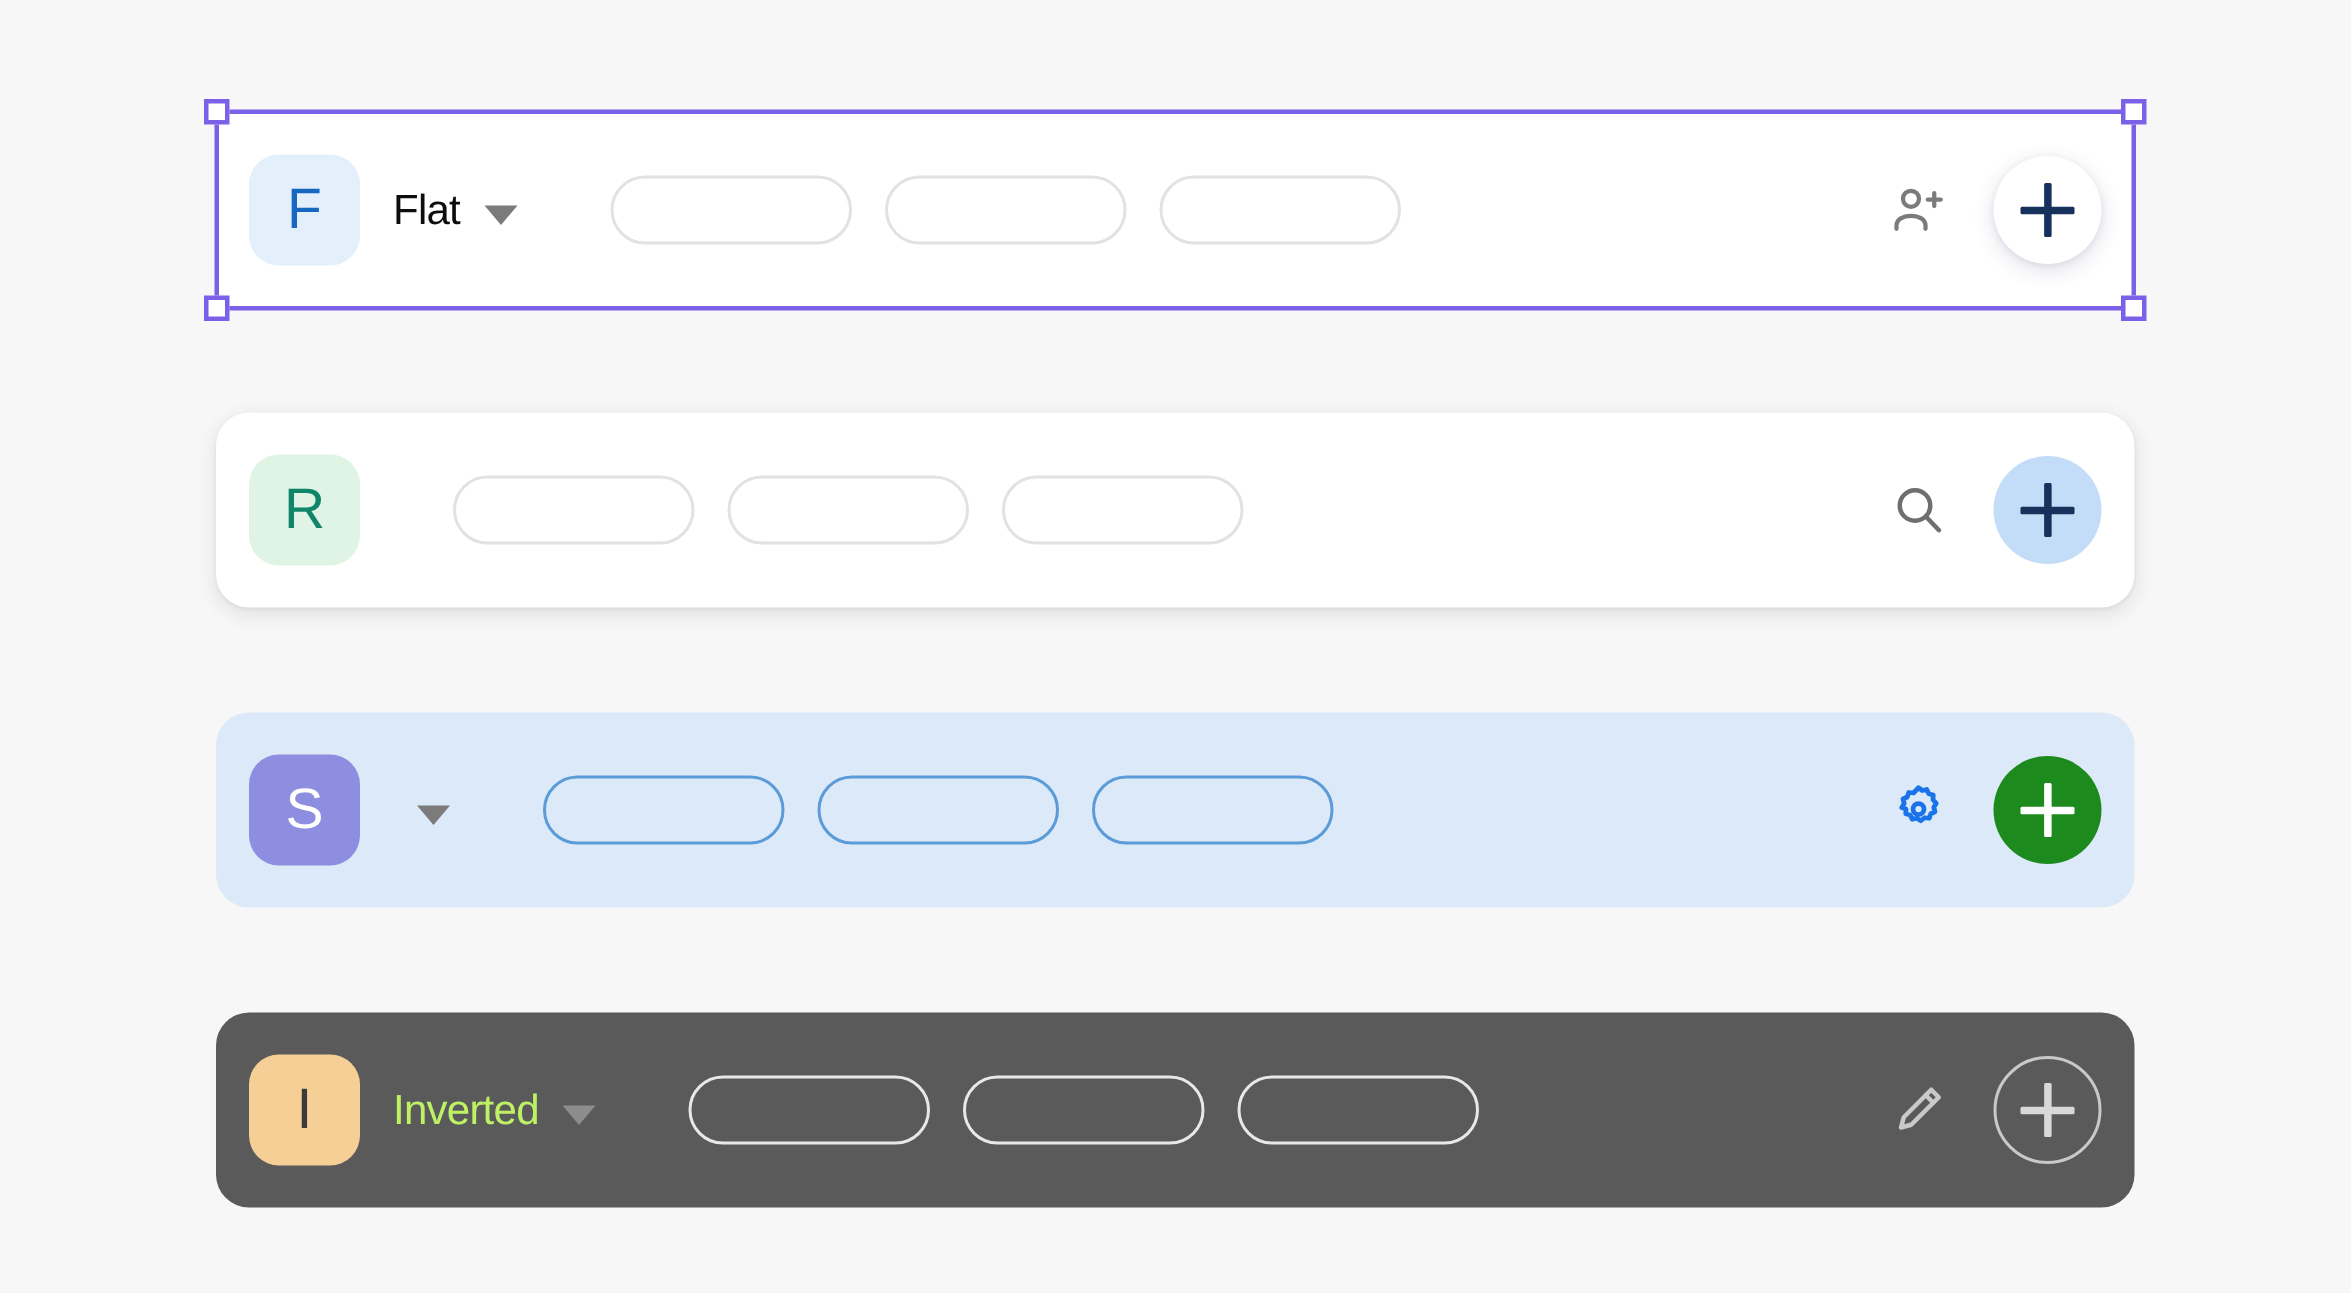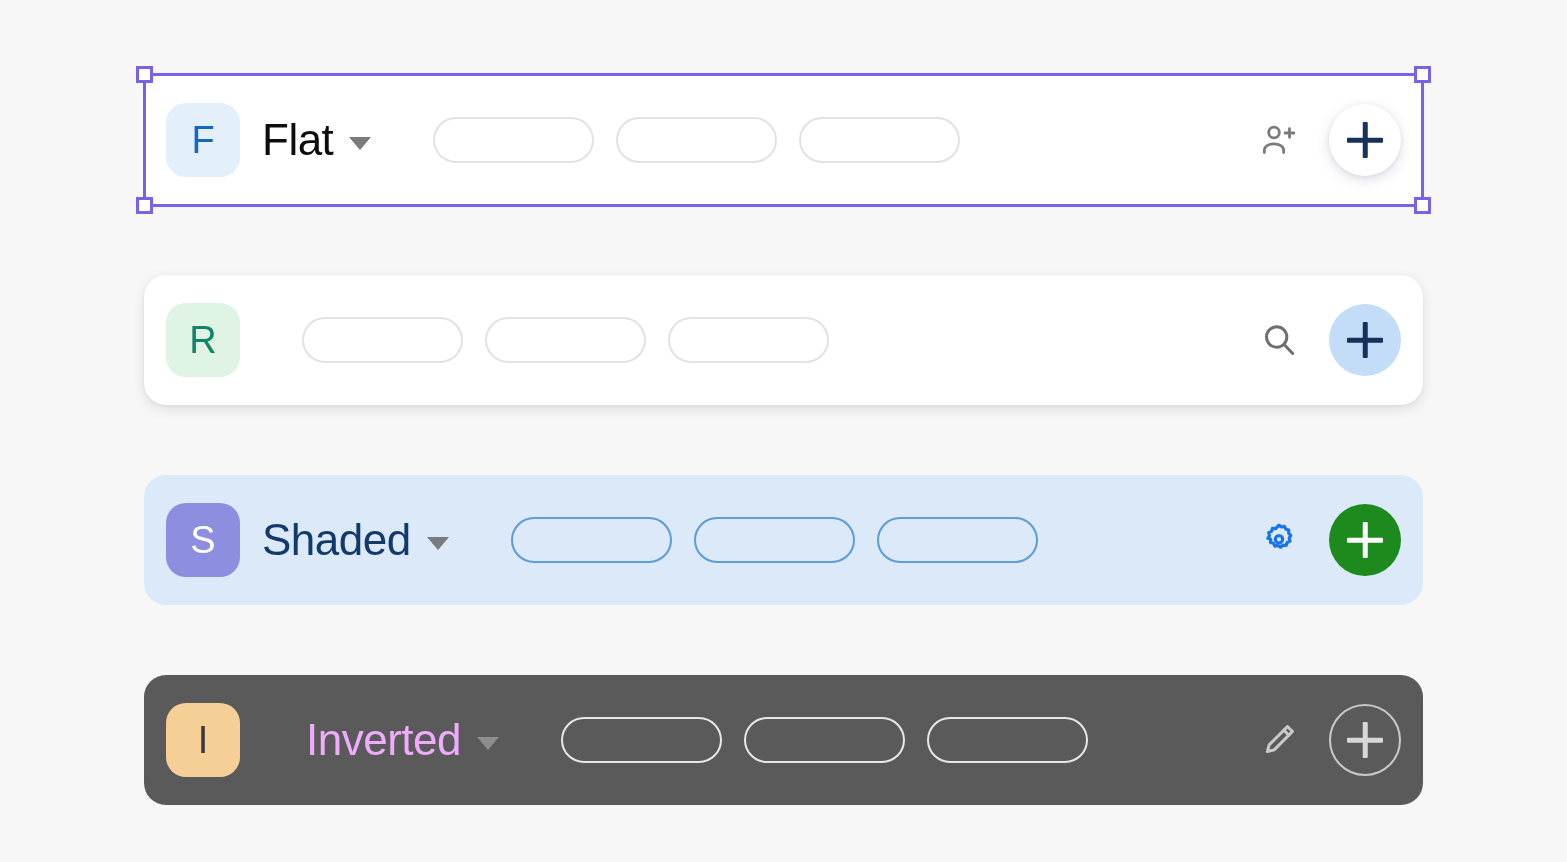--- a/index.html
+++ b/index.html
@@ -56,28 +56,28 @@
   .badge-i { background: #f6cf96; color: #3b3b3b; }
 
   
   .title-wrap {
     display: flex;
     align-items: center;
     margin-left: 22px;
     flex: 0 0 auto;
   }
   .title {
-    font-size: 44px;
+    font-size: 28px;
     font-weight: 400;
     letter-spacing: -0.5px;
     white-space: nowrap;
   }
   .title-dark  { color: #0d0d0d; }
   .title-navy  { color: #123a6b; }
-  .title-light { color: #f0abfc; margin-left: 44px; }
+  .title-light { color: #bef264; }
 
   .caret {
     width: 0; height: 0;
     border-left: 11px solid transparent;
     border-right: 11px solid transparent;
     border-top: 13px solid #7b7b7b;
     margin-left: 16px;
     margin-top: 6px;
     flex: 0 0 auto;
   }
@@ -236,21 +236,20 @@
         <span class="plus plus-navy"></span>
       </div>
     </div>
   </div>
 
   <div class="row row-shaded">
     <div class="badge badge-s">
       <span>S</span>
     </div>
     <div class="title-wrap">
-      <span class="title title-navy">Shaded</span>
       <span class="caret"></span>
     </div>
     <div class="pills">
       <div class="pill pill-blue"></div>
       <div class="pill pill-blue pill-w2"></div>
       <div class="pill pill-blue"></div>
     </div>
     <div class="actions">
       <span class="tool-icon">
         <svg width="40" height="40" viewBox="0 0 24 24" fill="none" stroke="#1a73e8" stroke-width="1.9" stroke-linecap="round" stroke-linejoin="round">

